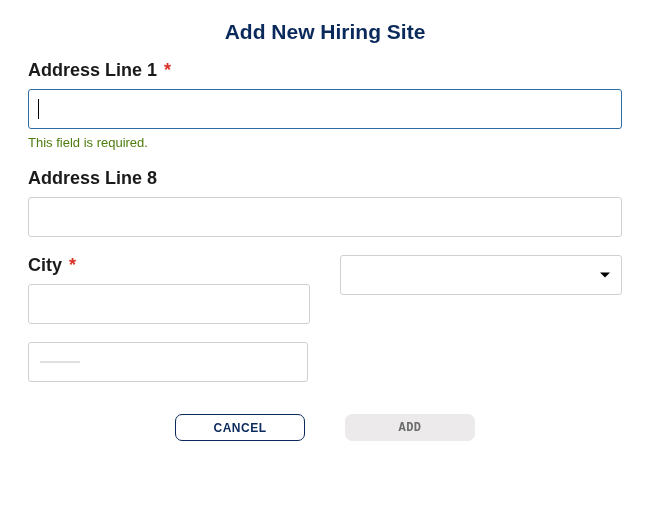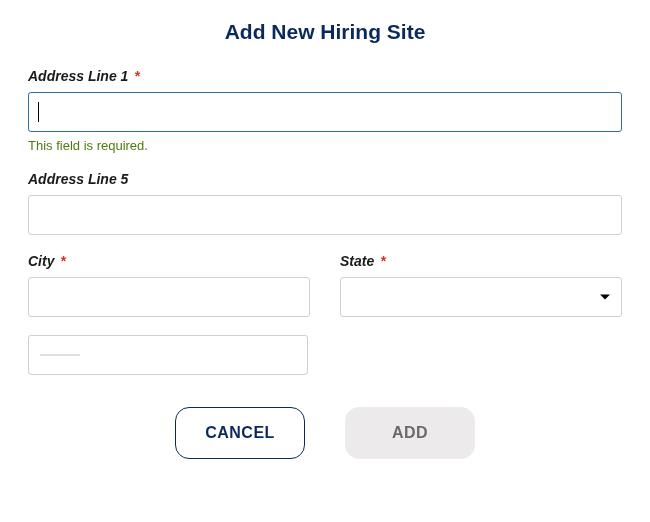--- a/index.html
+++ b/index.html
@@ -12,32 +12,31 @@
       background: #ffffff;
       width: 650px;
       height: 522px;
       padding: 20px 28px;
     }
     .title {
       text-align: center;
       color: #0a2a5c;
       font-size: 21px;
       font-weight: 700;
-      margin-bottom: 24px;
+      margin-bottom: 16px;
     }
     .field-group {
       margin-bottom: 18px;
     }
     .label {
-      font-size: 14px;
+      font-size: 18px;
       font-weight: 600;
       color: #1a1a1a;
       margin-bottom: 8px;
       display: block;
-      font-style: italic;
     }
     .req {
       color: #d93025;
       margin-left: 2px;
     }
     .text-input {
       width: 100%;
       height: 40px;
       border: 1px solid #d0d0d0;
       border-radius: 3px;
@@ -114,36 +113,37 @@
       width: 280px;
     }
     .button-row {
       display: flex;
       justify-content: center;
       gap: 40px;
       margin-top: 32px;
     }
     .btn {
       width: 130px;
-      height: 52px;
-      font-size: 16px;
+      height: 27px;
+      font-size: 12px;
       font-weight: 700;
       letter-spacing: 0.5px;
       cursor: pointer;
-      border-radius: 14px;
+      border-radius: 7px;
     }
     .btn-cancel {
       background: #ffffff;
       border: 1.5px solid #0a2a5c;
       color: #0a2a5c;
     }
     .btn-add {
       background: #eceaea;
       border: 1px solid #eceaea;
       color: #6a6a6a;
+      font-family: Liberation Mono, monospace;
     }
     .cursor-bar {
       position: absolute;
       left: 10px;
       top: 10px;
       width: 1px;
       height: 20px;
       background: #000;
     }
     .addr1-wrap {
@@ -161,37 +161,33 @@
     <span class="req">*</span>
   </label>
   <div class="addr1-wrap">
     <input type="text" class="text-input active" value="" style="">
     <div class="cursor-bar"></div>
   </div>
   <div class="error-msg">This field is required.</div>
 </div>
 
 <div class="field-group">
-  <label class="label">Address Line 5</label>
+  <label class="label">Address Line 8</label>
   <input type="text" class="text-input" value="" style="">
 </div>
 
 <div class="row">
   <div class="col field-group">
     <label class="label">
       <span>City</span>
       <span class="req">*</span>
     </label>
     <input type="text" class="text-input" value="" style="">
   </div>
   <div class="col field-group">
-    <label class="label">
-      <span>State</span>
-      <span class="req">*</span>
-    </label>
     <div class="select-wrap">
       <select class="select-input">
         <option></option>
       </select>
       <div class="caret"></div>
     </div>
   </div>
 </div>
 
 <div class="field-group">

